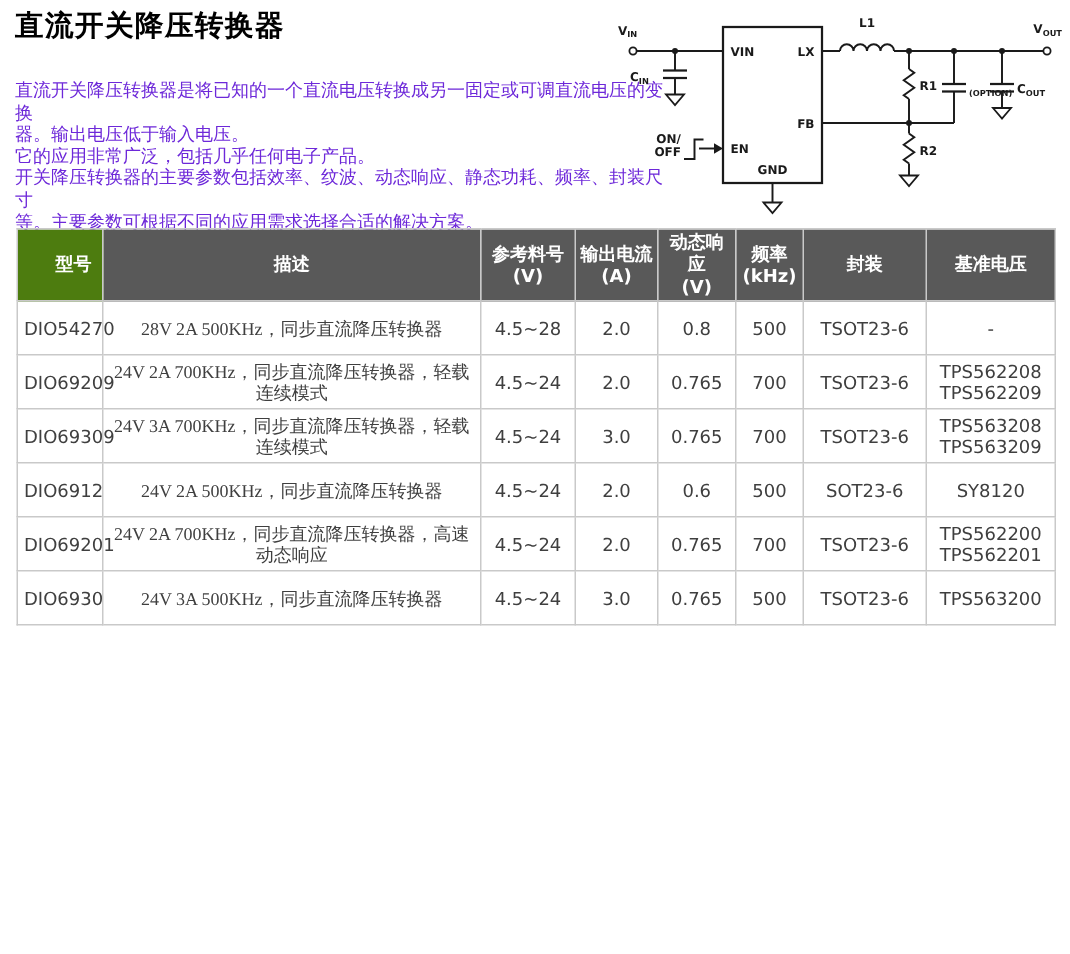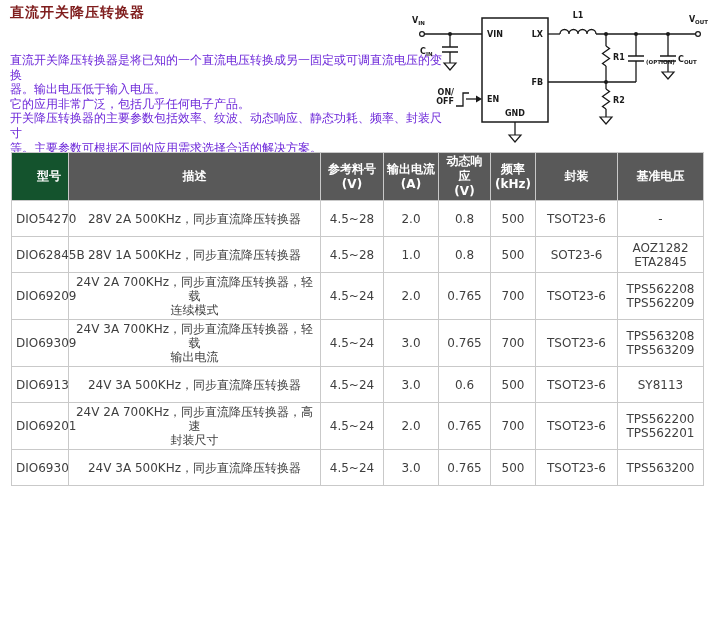--- a/index.html
+++ b/index.html
@@ -2,21 +2,21 @@
 <html><head>
 <meta charset="utf-8">
 <style>
   html,body{margin:0;padding:0;background:#ffffff;}
   .page{
     position:relative;width:713px;height:636px;background:#ffffff;overflow:hidden;
     font-family:"DejaVu Sans","Liberation Sans",sans-serif;color:#3f3f3f;
   }
   .title{
     position:absolute;left:10px;top:4px;margin:0;
-    font-size:14px;font-weight:bold;color:#7f1d1d;letter-spacing:1px;
+    font-size:19px;font-weight:bold;color:#000000;letter-spacing:1px;
   }
   .intro{
     position:absolute;left:10px;top:53px;width:436px;
     font-size:12px;line-height:14.6px;color:#6d28d9;white-space:pre-line;
   }
   .schematic{position:absolute;left:410px;top:4px;}
   .schematic .wire{stroke:#1a1a1a;stroke-width:1.3;fill:none;}
   .schematic .thick{stroke:#1a1a1a;stroke-width:1.5;fill:none;}
   .schematic .dot{fill:#1a1a1a;}
   .schematic .term{fill:#ffffff;stroke:#1a1a1a;stroke-width:1.2;}
@@ -29,24 +29,24 @@
     position:absolute;left:11px;top:152px;width:692px;
     border-collapse:collapse;table-layout:fixed;
     font-size:12px;color:#3f3f3f;
   }
   table.products th, table.products td{border:1px solid #c9c9c9;}
   table.products th{
     background:#595959;color:#ffffff;font-weight:bold;font-size:12px;
     height:42px;padding:1px 2px;text-align:center;vertical-align:middle;
     white-space:pre-line;line-height:15px;
   }
-  table.products th.th-model{background:#14532d;padding-left:20px;}
+  table.products th.th-model{background:#4d7c0f;padding-left:20px;}
   table.products td{height:31px;padding:2px 4px;text-align:center;vertical-align:middle;line-height:14px;}
   td.c-model{text-align:left;padding-left:6px;}
-  td.c-desc{text-align:left;padding-left:7px;white-space:pre-line;}
+  td.c-desc{text-align:left;padding-left:7px;white-space:pre-line;font-family:Liberation Serif, serif;}
   td.c-refs{white-space:pre-line;line-height:13px;}
 </style>
 </head>
 <body>
 
 <div class="page">
 
   <h1 class="title">直流开关降压转换器</h1>
 
   <div class="intro">直流开关降压转换器是将已知的一个直流电压转换成另一固定或可调直流电压的变换
@@ -153,68 +153,57 @@
     <td class="c-model">DIO54270</td>
     <td class="c-desc">28V 2A 500KHz，同步直流降压转换器</td>
     <td class="c-num">4.5~28</td>
     <td class="c-num">2.0</td>
     <td class="c-num">0.8</td>
     <td class="c-num">500</td>
     <td class="c-num">TSOT23-6</td>
     <td class="c-refs">-</td>
   </tr>
         <tr>
-    <td class="c-model">DIO62845B</td>
-    <td class="c-desc">28V 1A 500KHz，同步直流降压转换器</td>
-    <td class="c-num">4.5~28</td>
-    <td class="c-num">1.0</td>
-    <td class="c-num">0.8</td>
-    <td class="c-num">500</td>
-    <td class="c-num">SOT23-6</td>
-    <td class="c-refs">AOZ1282
-ETA2845</td>
-  </tr>
-        <tr>
     <td class="c-model">DIO69209</td>
     <td class="c-desc">24V 2A 700KHz，同步直流降压转换器，轻载
 连续模式</td>
     <td class="c-num">4.5~24</td>
     <td class="c-num">2.0</td>
     <td class="c-num">0.765</td>
     <td class="c-num">700</td>
     <td class="c-num">TSOT23-6</td>
     <td class="c-refs">TPS562208
 TPS562209</td>
   </tr>
         <tr>
     <td class="c-model">DIO69309</td>
     <td class="c-desc">24V 3A 700KHz，同步直流降压转换器，轻载
-输出电流</td>
+连续模式</td>
     <td class="c-num">4.5~24</td>
     <td class="c-num">3.0</td>
     <td class="c-num">0.765</td>
     <td class="c-num">700</td>
     <td class="c-num">TSOT23-6</td>
     <td class="c-refs">TPS563208
 TPS563209</td>
   </tr>
         <tr>
-    <td class="c-model">DIO6913</td>
-    <td class="c-desc">24V 3A 500KHz，同步直流降压转换器</td>
-    <td class="c-num">4.5~24</td>
-    <td class="c-num">3.0</td>
+    <td class="c-model">DIO6912</td>
+    <td class="c-desc">24V 2A 500KHz，同步直流降压转换器</td>
+    <td class="c-num">4.5~24</td>
+    <td class="c-num">2.0</td>
     <td class="c-num">0.6</td>
     <td class="c-num">500</td>
-    <td class="c-num">TSOT23-6</td>
-    <td class="c-refs">SY8113</td>
+    <td class="c-num">SOT23-6</td>
+    <td class="c-refs">SY8120</td>
   </tr>
         <tr>
     <td class="c-model">DIO69201</td>
     <td class="c-desc">24V 2A 700KHz，同步直流降压转换器，高速
-封装尺寸</td>
+动态响应</td>
     <td class="c-num">4.5~24</td>
     <td class="c-num">2.0</td>
     <td class="c-num">0.765</td>
     <td class="c-num">700</td>
     <td class="c-num">TSOT23-6</td>
     <td class="c-refs">TPS562200
 TPS562201</td>
   </tr>
         <tr>
     <td class="c-model">DIO6930</td>

